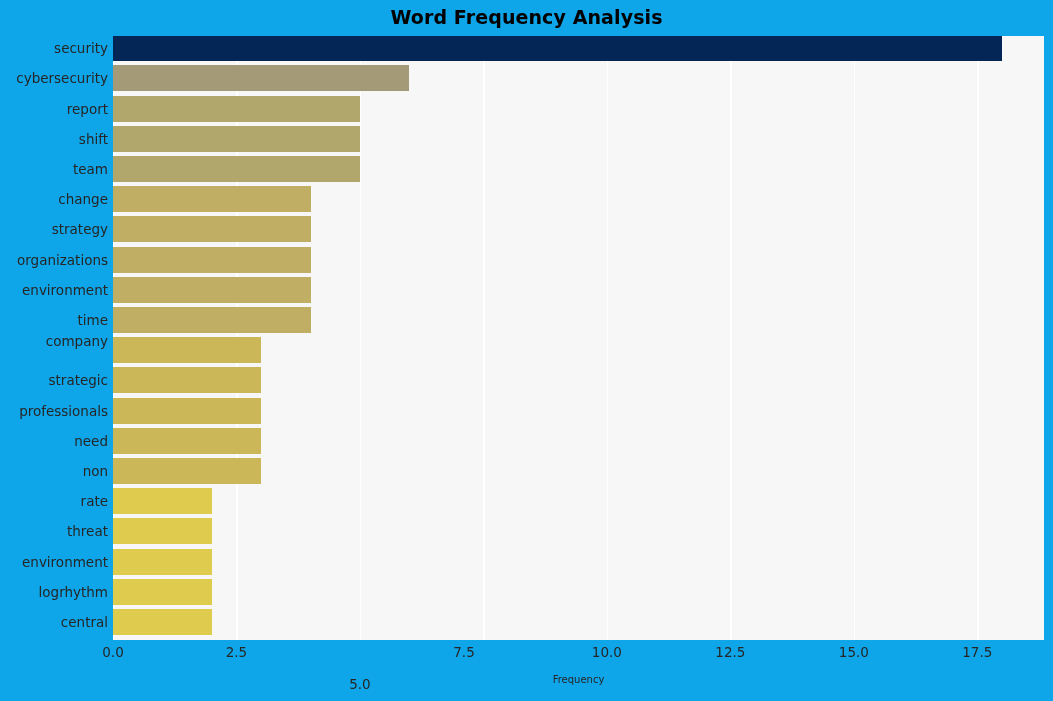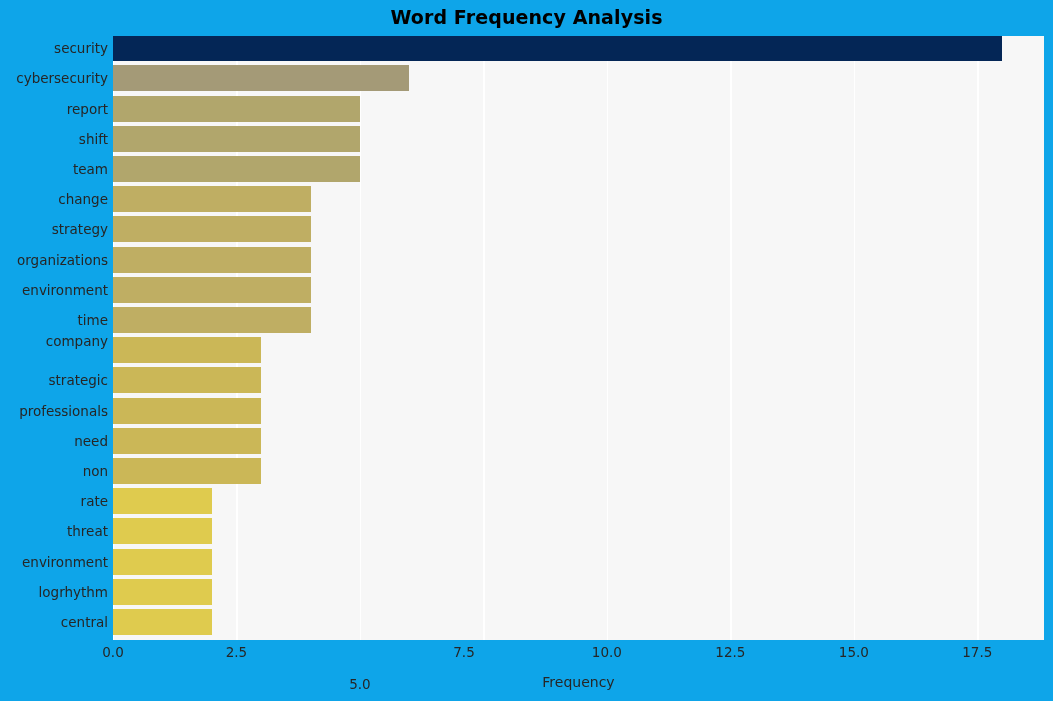--- a/index.html
+++ b/index.html
@@ -88,21 +88,21 @@
     color: #262626;
     transform: translateX(-50%);
     white-space: nowrap;
   }
   .xlabel {
     position: absolute;
     left: 113px;
     top: 674px;
     width: 931px;
     text-align: center;
-    font-size: 14px;
+    font-size: 10px;
     color: #262626;
   }
 </style>
 </head>
 <body>
 
 <div class="figure">
 
   <div class="chart-title">Word Frequency Analysis</div>
 

